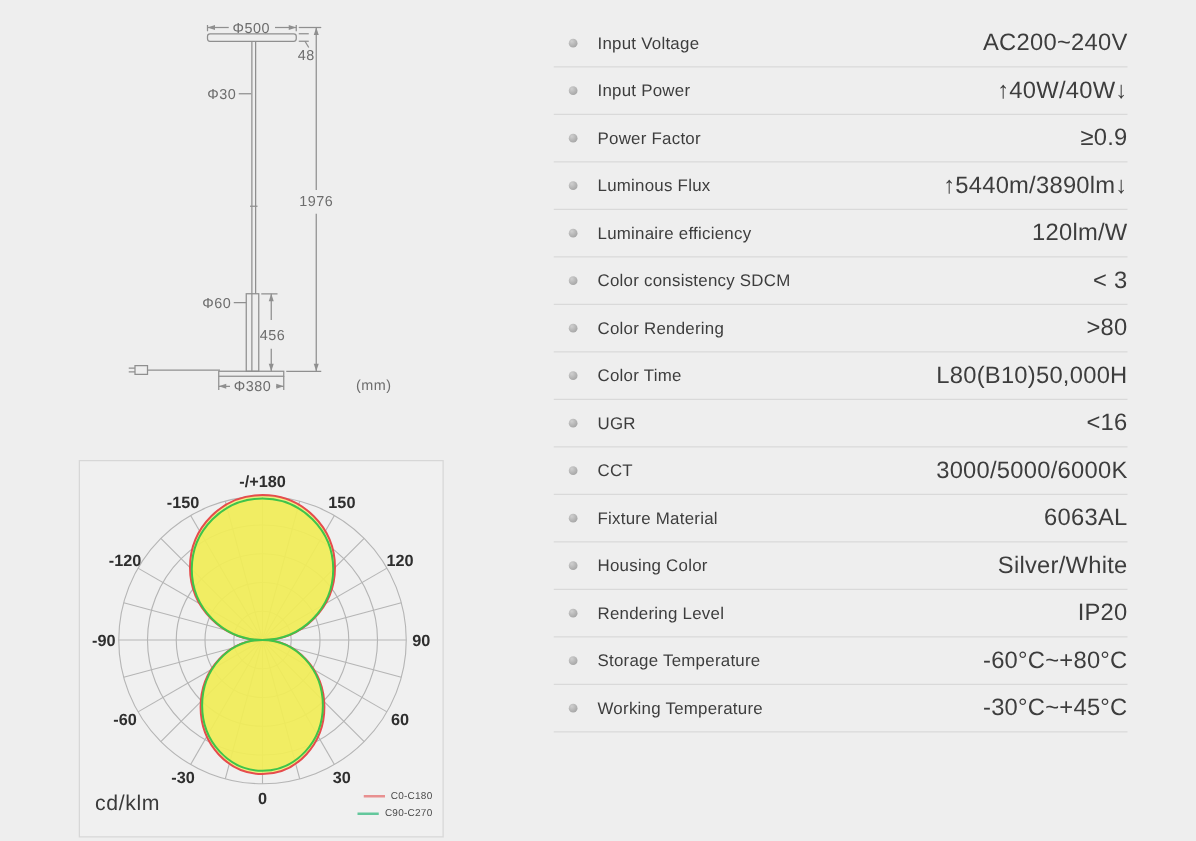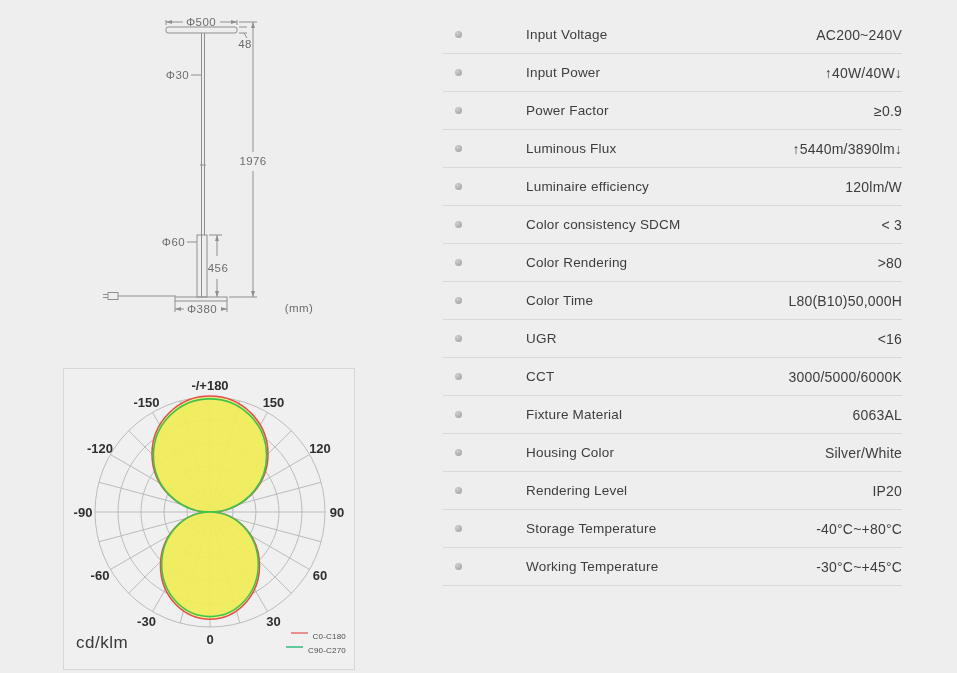--- a/index.html
+++ b/index.html
@@ -17,36 +17,35 @@
   #polar-panel{
     position:absolute;left:63px;top:368px;width:292px;height:302px;
     background:#f0f0f0;border:1px solid #d7d7d7;box-sizing:border-box;
   }
   #polar-svg{position:absolute;left:0;top:0;}
   .polar-units{
     position:absolute;left:12px;bottom:16px;font-size:17px;color:#3a3a3a;
     letter-spacing:.5px;font-weight:400;
   }
   #polar-legend{position:absolute;right:8px;bottom:14px;}
-  .legend-item{display:flex;justify-content:flex-end;margin-top:5px;}
+  .legend-item{display:flex;align-items:center;justify-content:flex-end;margin-top:5px;}
   .legend-swatch{display:inline-block;width:17px;height:2px;margin-right:5px;}
   .legend-label{font-size:8px;color:#4c4c4c;letter-spacing:.2px;}
   
   #spec-table{position:absolute;left:443px;top:16px;width:459px;}
   .spec-row{
     height:37px;display:flex;align-items:center;
     border-bottom:1px solid #d9d9d9;
-    gap:48px;
   }
   .spec-bullet{
     width:7px;height:7px;border-radius:50%;margin:0 16px 0 12px;flex:0 0 auto;
     background:radial-gradient(circle at 35% 30%,#cfcfcf,#9a9a9a);
   }
   .spec-label{font-size:13.5px;color:#3d3d3d;flex:1 1 auto;letter-spacing:.2px;}
-  .spec-value{font-size:14px;color:#3d3d3d;text-align:right;white-space:nowrap;letter-spacing:.2px;}
+  .spec-value{font-size:19px;color:#3d3d3d;text-align:right;white-space:nowrap;letter-spacing:.2px;}
 </style>
 </head>
 <body>
 
 <svg id="dim-drawing" viewBox="0 0 400 345" xmlns="http://www.w3.org/2000/svg">
 
   <rect x="166" y="27" width="71" height="6" rx="2"></rect>
 
   <line x1="201.5" y1="33" x2="201.5" y2="297"></line>
   <line x1="204.5" y1="33" x2="204.5" y2="235"></line>
@@ -250,20 +249,20 @@
       <span class="spec-value">Silver/White</span>
     </div>
     <div class="spec-row">
       <span class="spec-bullet"></span>
       <span class="spec-label">Rendering Level</span>
       <span class="spec-value">IP20</span>
     </div>
     <div class="spec-row">
       <span class="spec-bullet"></span>
       <span class="spec-label">Storage Temperature</span>
-      <span class="spec-value">-40°C~+80°C</span>
+      <span class="spec-value">-60°C~+80°C</span>
     </div>
     <div class="spec-row">
       <span class="spec-bullet"></span>
       <span class="spec-label">Working Temperature</span>
       <span class="spec-value">-30°C~+45°C</span>
     </div>
   </div>
 
 </body></html>

